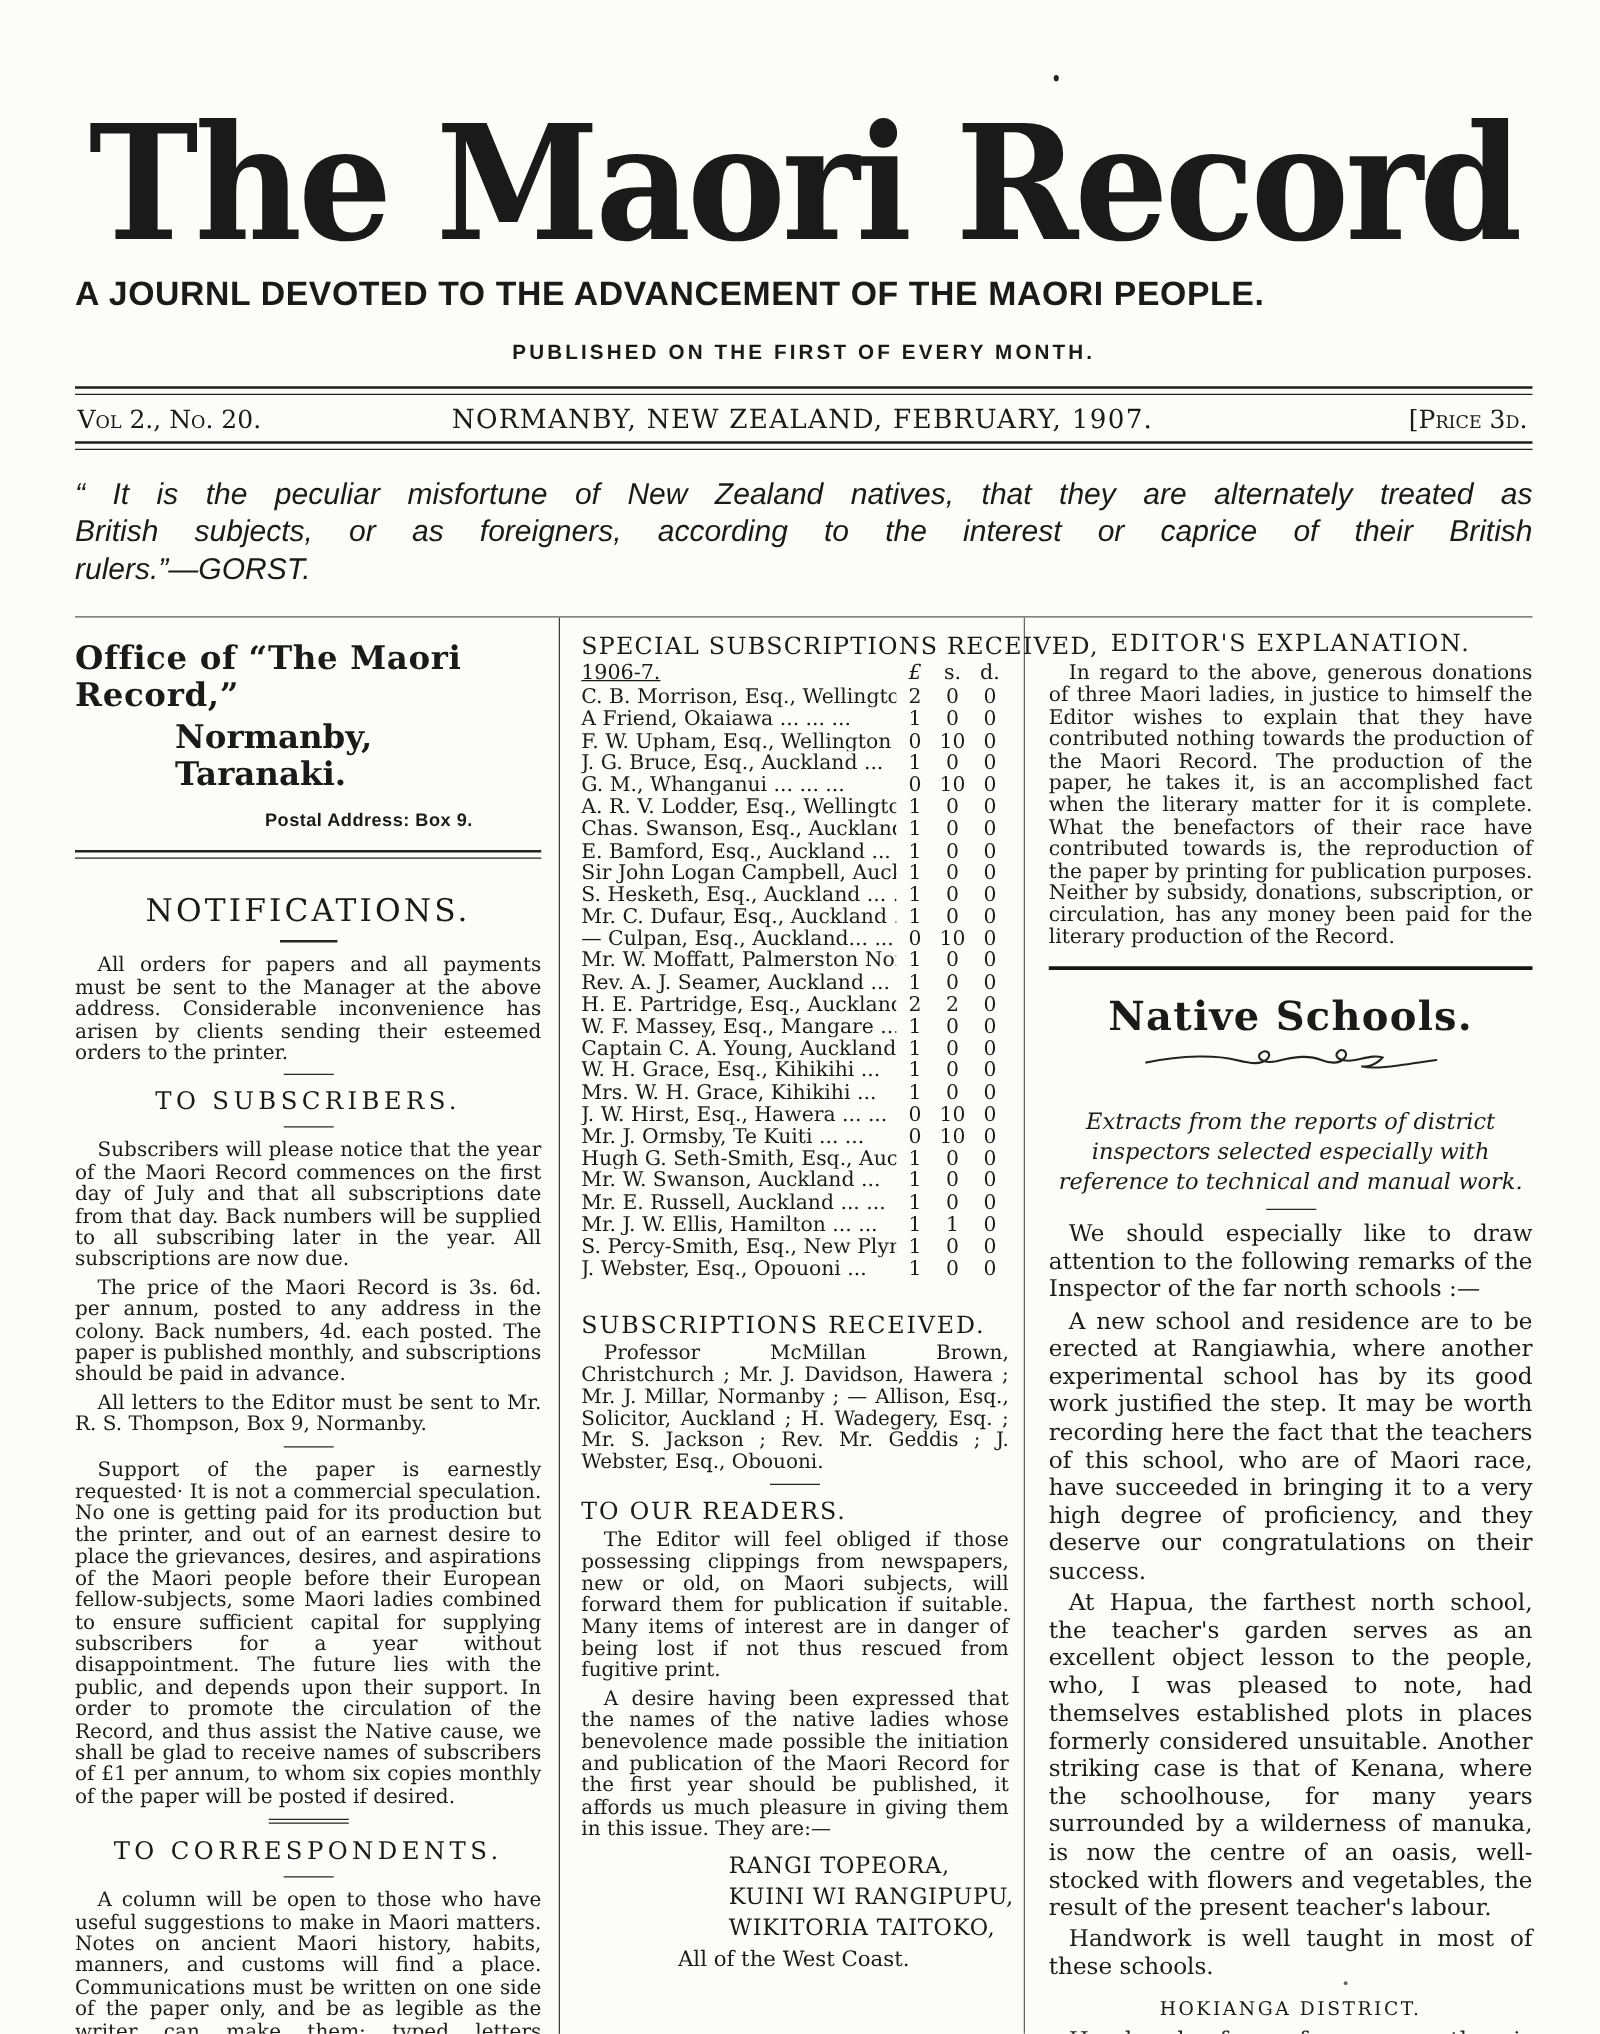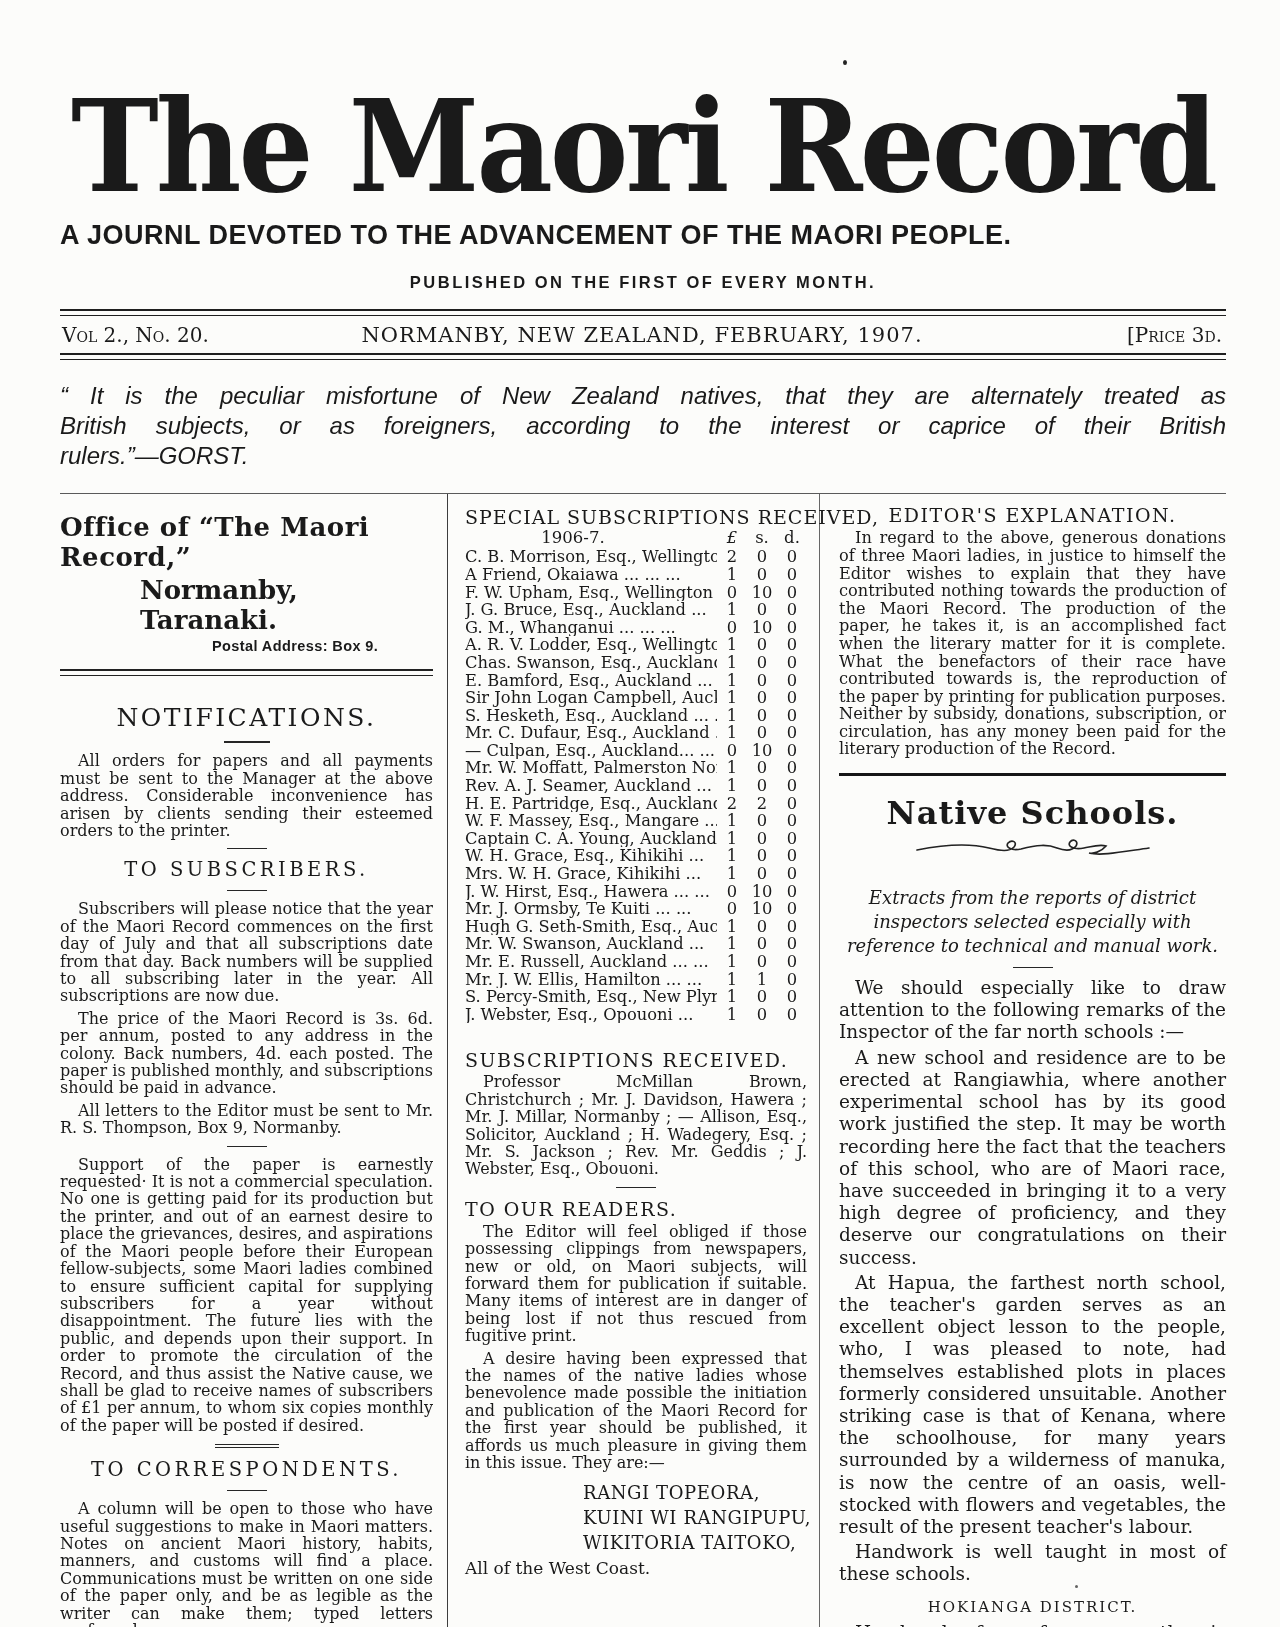--- a/index.html
+++ b/index.html
@@ -64,39 +64,39 @@
   .dash{width:46px;margin:9px auto;border-top:2px solid #262626;}
   .dash.thin{border-top-width:1.5px;width:40px;}
   .midrule{width:64px;margin:10px auto;border-top:1px solid #262626;border-bottom:1px solid #262626;height:2px;}
 
   
   .office{margin-top:8px;}
   .office .l1{font-size:26px;font-weight:700;letter-spacing:.5px;}
   .office .l2{font-size:26px;font-weight:700;margin-left:80px;margin-top:3px;}
   .office .postal{
     font-family:"Liberation Sans",sans-serif;font-weight:700;
-    font-size:14.5px;margin-left:152px;margin-top:3px;letter-spacing:.4px;
+    font-size:14.5px;margin-left:152px;margin-top:14px;letter-spacing:.4px;
   }
   .office-rule{margin-top:15px;height:4px;border-top:2px solid #222;border-bottom:1px solid #222;}
   .h-notif{text-align:center;font-size:25px;letter-spacing:2.5px;margin-top:27px;}
   .h-sub{text-align:center;font-size:19.5px;letter-spacing:3.5px;margin-top:2px;}
 
   
   .sp-head{font-size:19px;letter-spacing:1px;margin-top:2px;white-space:nowrap;}
   .subhead-row{display:flex;font-size:16.5px;line-height:20px;}
-  .subhead-row .year{flex:1;text-align:center;padding-right:36px;}
+  .subhead-row .year{flex:1;text-align:left;padding-right:36px;text-decoration:underline;}
   .subhead-row .cur{width:30px;text-align:center;}
   .subhead-row .cur.pound{font-style:italic;}
   .srow{display:flex;font-size:16.3px;line-height:17.6px;}
   .srow .nm{flex:1;white-space:nowrap;overflow:hidden;}
   .srow .a{width:30px;text-align:center;}
   .h-mid{text-align:left;font-size:19px;letter-spacing:1.5px;margin-top:26px;}
   .names{margin:8px 0 0 118px;font-size:18px;line-height:25px;letter-spacing:.6px;}
   .names div{white-space:nowrap;}
-  .footer-right{text-align:left;font-size:17px;margin-top:3px;padding-right:2px;}
+  .footer-right{text-align:center;font-size:17px;margin-top:3px;padding-right:2px;}
 
   
   .h-ed{text-align:center;font-size:19px;letter-spacing:1.5px;}
   .ed-body{font-size:16.2px;line-height:17.6px;text-align:justify;text-indent:16px;margin:3px 0 0;}
   .heavy-rule{border-top:3px solid #161616;margin-top:15px;}
   .ns-head{text-align:center;font-size:32px;font-weight:700;letter-spacing:1px;margin-top:18px;}
   .flourish{text-align:center;margin-top:4px;height:24px;}
   .ns-sub{font-style:italic;text-align:center;font-size:18px;line-height:24px;margin-top:26px;}
   .ns-body p{font-size:18.5px;line-height:22.2px;text-align:justify;text-indent:16px;margin:0;}
   .ns-body p + p{margin-top:3px;}

